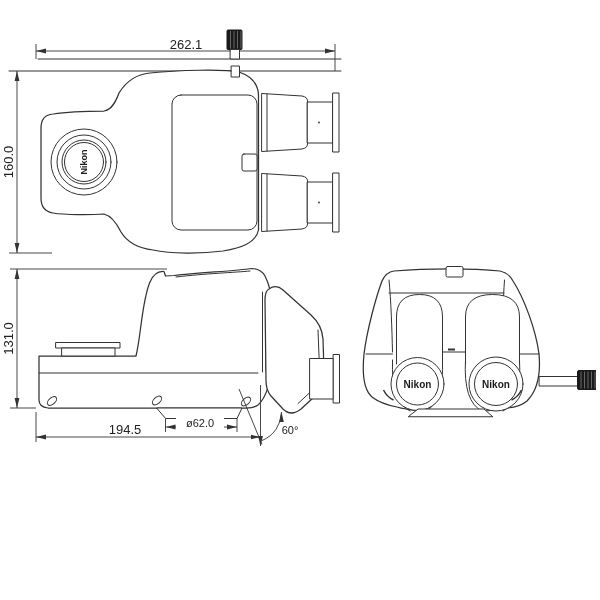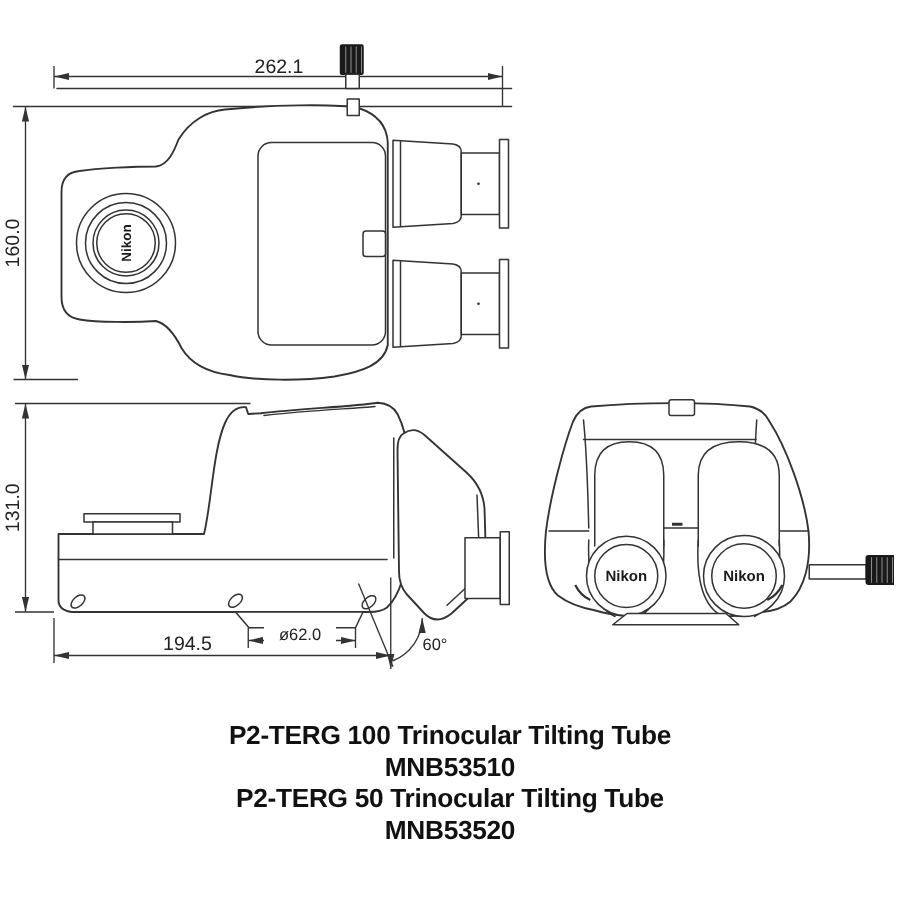--- a/index.html
+++ b/index.html
@@ -190,19 +190,13 @@
         <line x1="581" y1="371.5" x2="581" y2="388.5"></line>
             <line x1="584.5" y1="371.5" x2="584.5" y2="388.5"></line>
         <line x1="588" y1="371.5" x2="588" y2="388.5"></line>
             <line x1="591.5" y1="371.5" x2="591.5" y2="388.5"></line>
         <line x1="595" y1="371.5" x2="595" y2="388.5"></line>
       </g>
     </g>
   </g>
 </svg>
 
-<div class="caption">
-  <div>P2-TERG 100 Trinocular Tilting Tube</div>
-  <div>MNB53510</div>
-  <div>P2-TERG 50 Trinocular Tilting Tube</div>
-  <div>MNB53520</div>
 </div>
-</div>
 
 </body></html>

